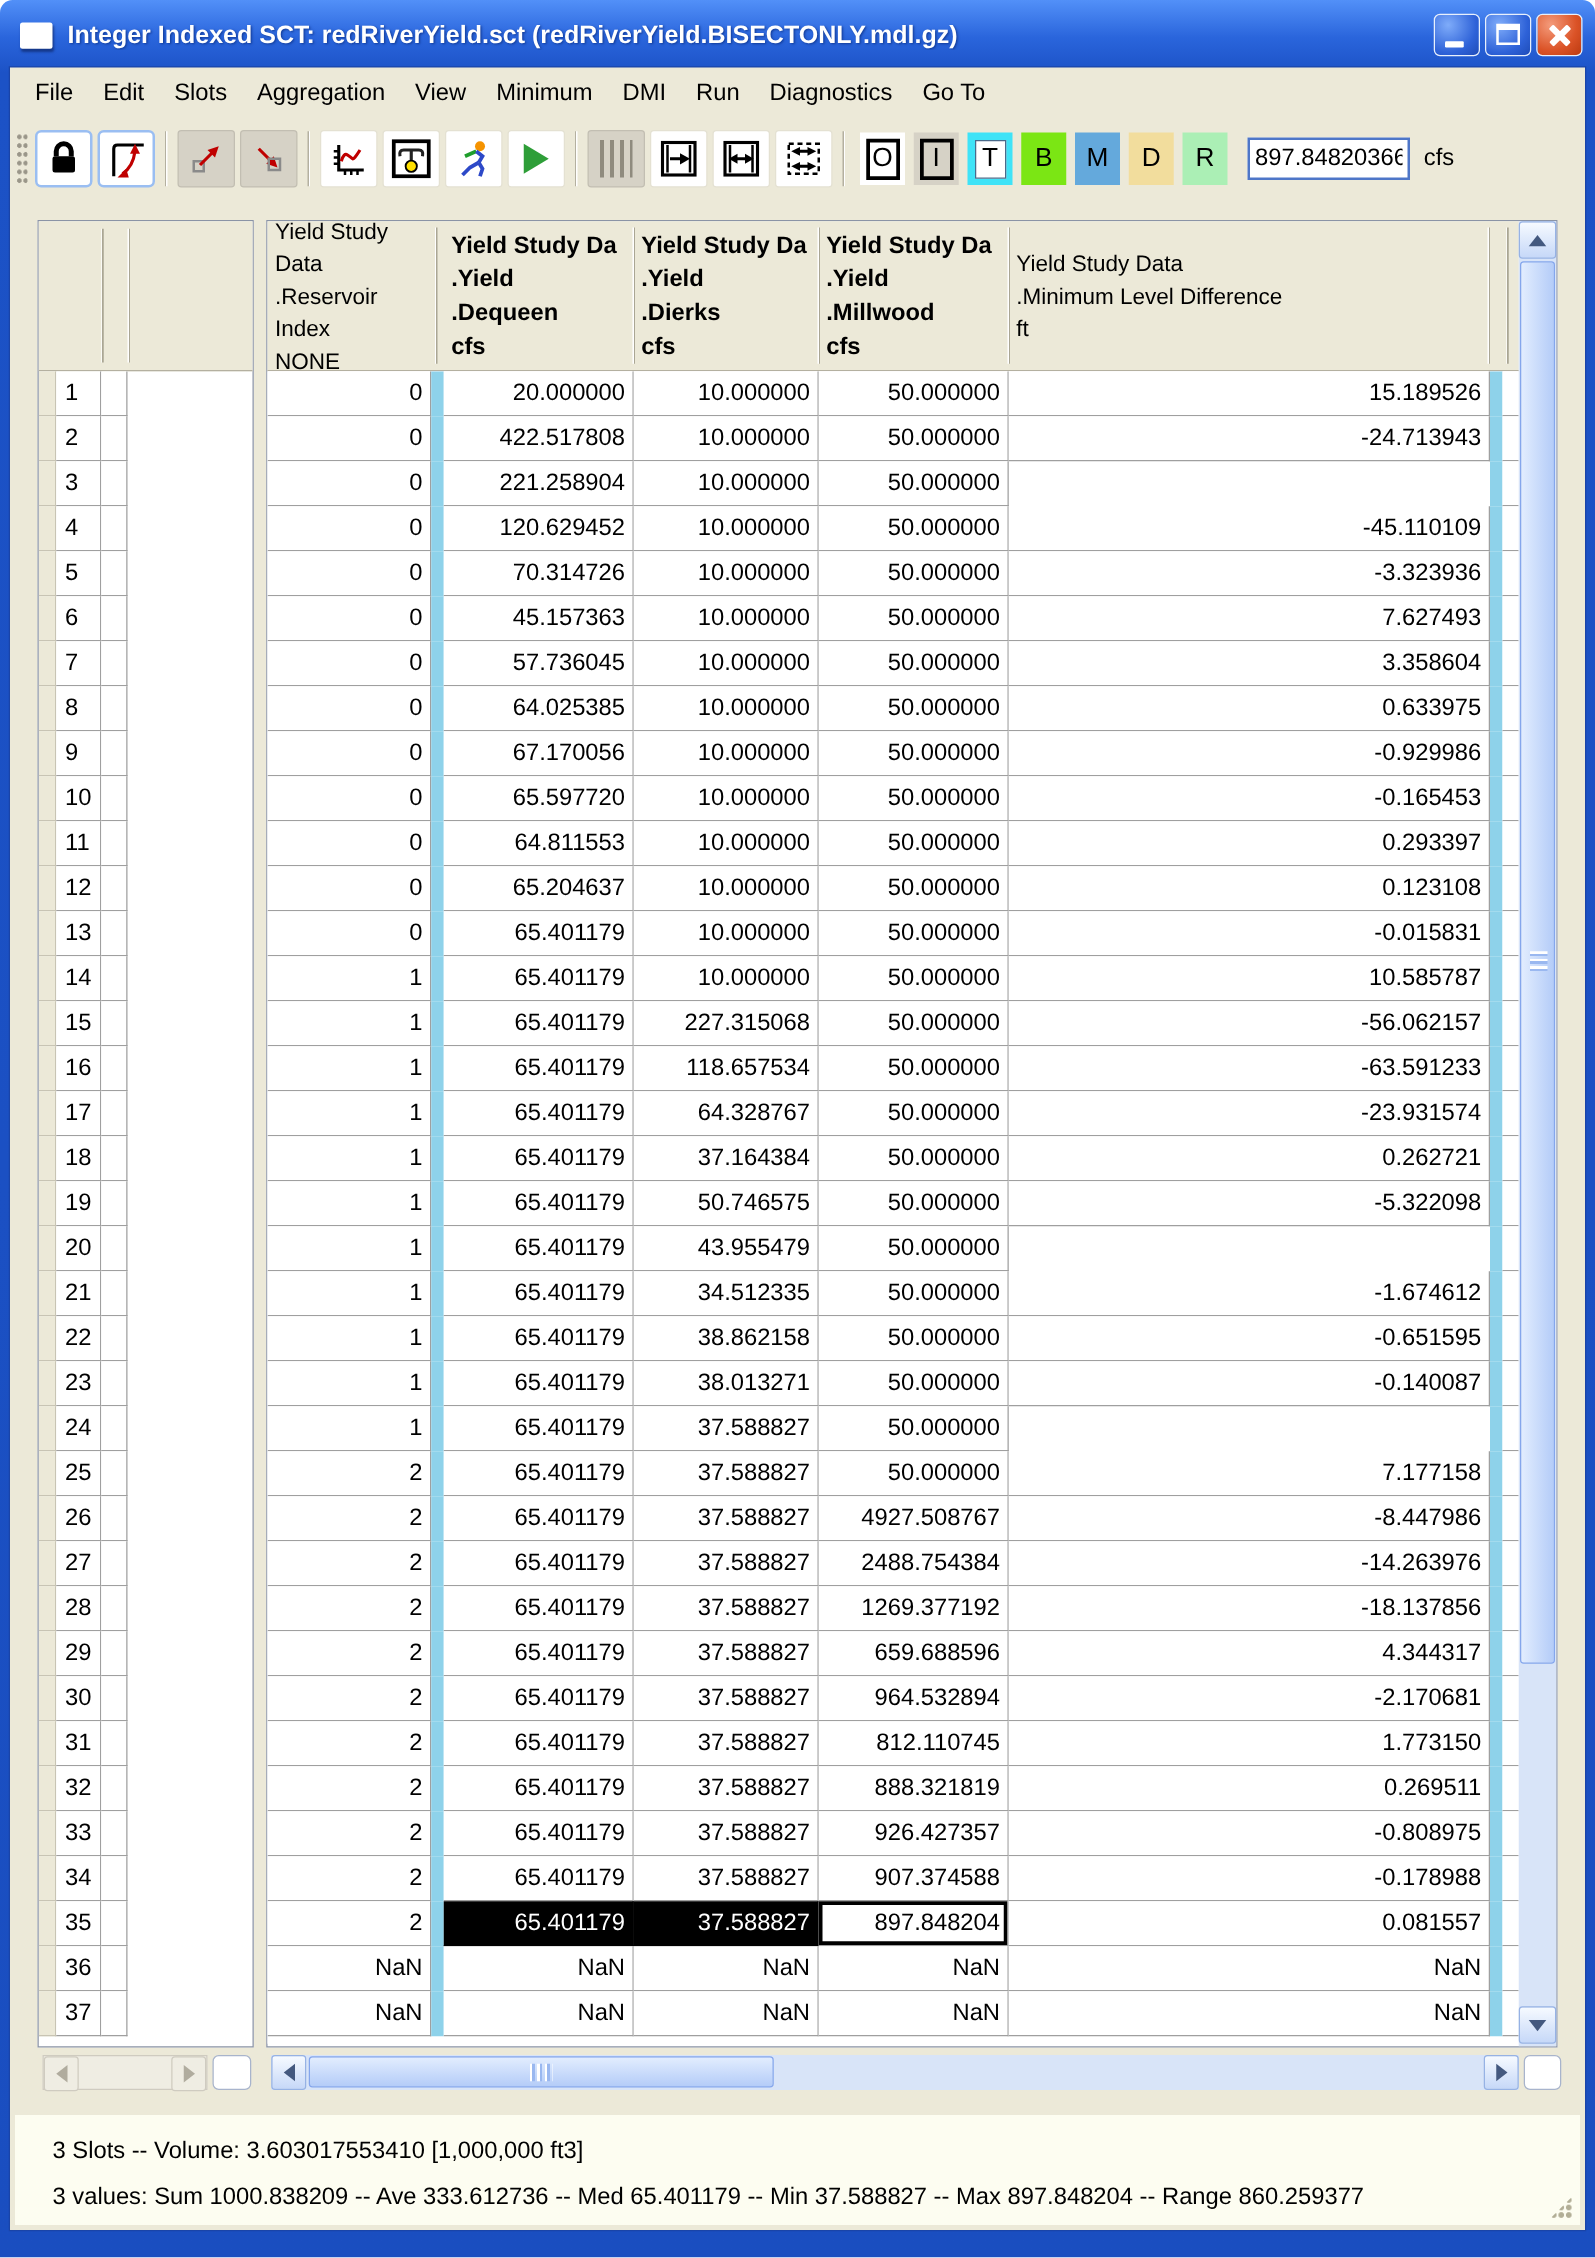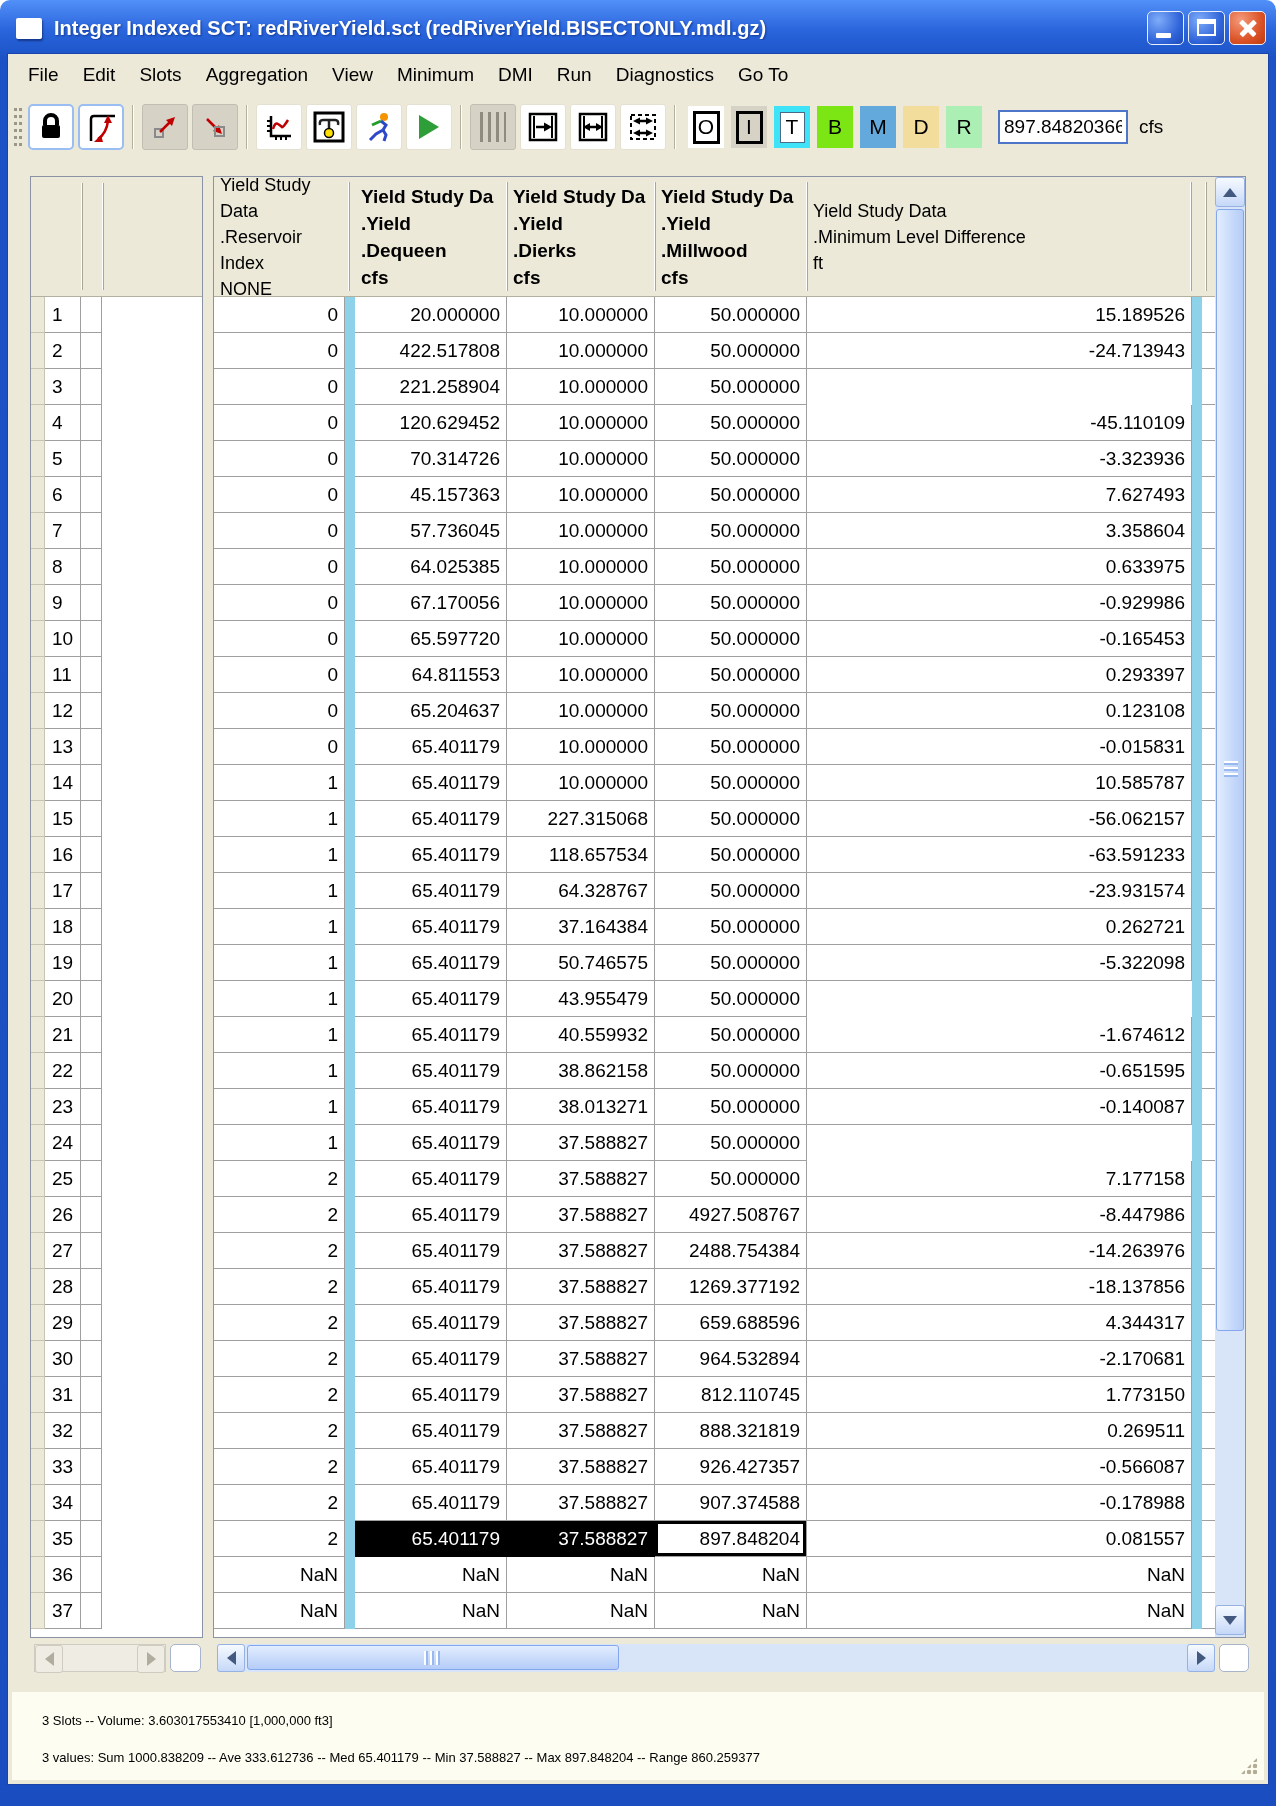--- a/index.html
+++ b/index.html
@@ -107,21 +107,21 @@
   .hbtn.dis{background:#EFEDE3;border-color:#CFCBC0;}
   .hthumb{position:absolute;left:30px;top:1px;width:372px;height:25px;border:1px solid #84A6EC;border-radius:3px;
     background:linear-gradient(180deg,#E2EDFE,#B4CCF8);}
   .hthumb::after{content:"";position:absolute;top:5px;left:50%;margin-left:-9px;width:18px;height:14px;
     background:repeating-linear-gradient(90deg,#ffffff 0 2px,#9ab8f0 2px 4px,rgba(0,0,0,0) 4px 6px);}
   .corner{position:absolute;top:1590px;height:28px;background:#fff;border:1px solid #A8B4CC;border-radius:5px;}
   .lp-corner{left:162px;width:31px;} .mp-corner{left:1211px;width:30px;}
 
   
   .status{position:absolute;left:4px;top:1638px;width:1252px;height:88px;background:#FDFDF1;
-    padding:10px 0 0 30px;font-size:13px;line-height:37px;overflow:hidden;}
+    padding:10px 0 0 30px;font-size:19px;line-height:37px;overflow:hidden;}
   .sline{white-space:nowrap;overflow:hidden;}
   .grip{position:absolute;right:6px;bottom:5px;width:18px;height:18px;
     background-image:radial-gradient(circle at 3px 3px,#b2ae96 2px,rgba(0,0,0,0) 2.6px);
     background-size:6px 6px;clip-path:polygon(100% 0,100% 100%,0 100%);}
 </style>
 </head>
 <body>
 
 <div class="window">
   <div class="titlebar">
@@ -688,21 +688,21 @@
             <div class="tcell" style="left: 141px; width: 152px;">65.401179</div>
             <div class="tcell" style="left: 293px; width: 148px;">43.955479</div>
             <div class="tcell" style="left: 441px; width: 152px;">50.000000</div>
             <div class="sepcell" style="left: 978px; width: 10px;"></div>
             <div class="stubcell" style="left: 988px; width: 13px;"></div>
           </div>
           <div class="trow" style="top: 720px;">
             <div class="tcell" style="left: 0px; width: 131px;">1</div>
             <div class="sepcell" style="left: 131px; width: 10px;"></div>
             <div class="tcell" style="left: 141px; width: 152px;">65.401179</div>
-            <div class="tcell" style="left: 293px; width: 148px;">40.559932</div>
+            <div class="tcell" style="left: 293px; width: 148px;">34.512335</div>
             <div class="tcell" style="left: 441px; width: 152px;">50.000000</div>
             <div class="tcell" style="left: 593px; width: 385px;">-1.674612</div>
             <div class="sepcell" style="left: 978px; width: 10px;"></div>
             <div class="stubcell" style="left: 988px; width: 13px;"></div>
           </div>
           <div class="trow" style="top: 756px;">
             <div class="tcell" style="left: 0px; width: 131px;">1</div>
             <div class="sepcell" style="left: 131px; width: 10px;"></div>
             <div class="tcell" style="left: 141px; width: 152px;">65.401179</div>
             <div class="tcell" style="left: 293px; width: 148px;">38.862158</div>
@@ -809,21 +809,21 @@
             <div class="tcell" style="left: 593px; width: 385px;">0.269511</div>
             <div class="sepcell" style="left: 978px; width: 10px;"></div>
             <div class="stubcell" style="left: 988px; width: 13px;"></div>
           </div>
           <div class="trow" style="top: 1152px;">
             <div class="tcell" style="left: 0px; width: 131px;">2</div>
             <div class="sepcell" style="left: 131px; width: 10px;"></div>
             <div class="tcell" style="left: 141px; width: 152px;">65.401179</div>
             <div class="tcell" style="left: 293px; width: 148px;">37.588827</div>
             <div class="tcell" style="left: 441px; width: 152px;">926.427357</div>
-            <div class="tcell" style="left: 593px; width: 385px;">-0.566087</div>
+            <div class="tcell" style="left: 593px; width: 385px;">-0.808975</div>
             <div class="sepcell" style="left: 978px; width: 10px;"></div>
             <div class="stubcell" style="left: 988px; width: 13px;"></div>
           </div>
           <div class="trow" style="top: 1188px;">
             <div class="tcell" style="left: 0px; width: 131px;">2</div>
             <div class="sepcell" style="left: 131px; width: 10px;"></div>
             <div class="tcell" style="left: 141px; width: 152px;">65.401179</div>
             <div class="tcell" style="left: 293px; width: 148px;">37.588827</div>
             <div class="tcell" style="left: 441px; width: 152px;">907.374588</div>
             <div class="tcell" style="left: 593px; width: 385px;">-0.178988</div>

